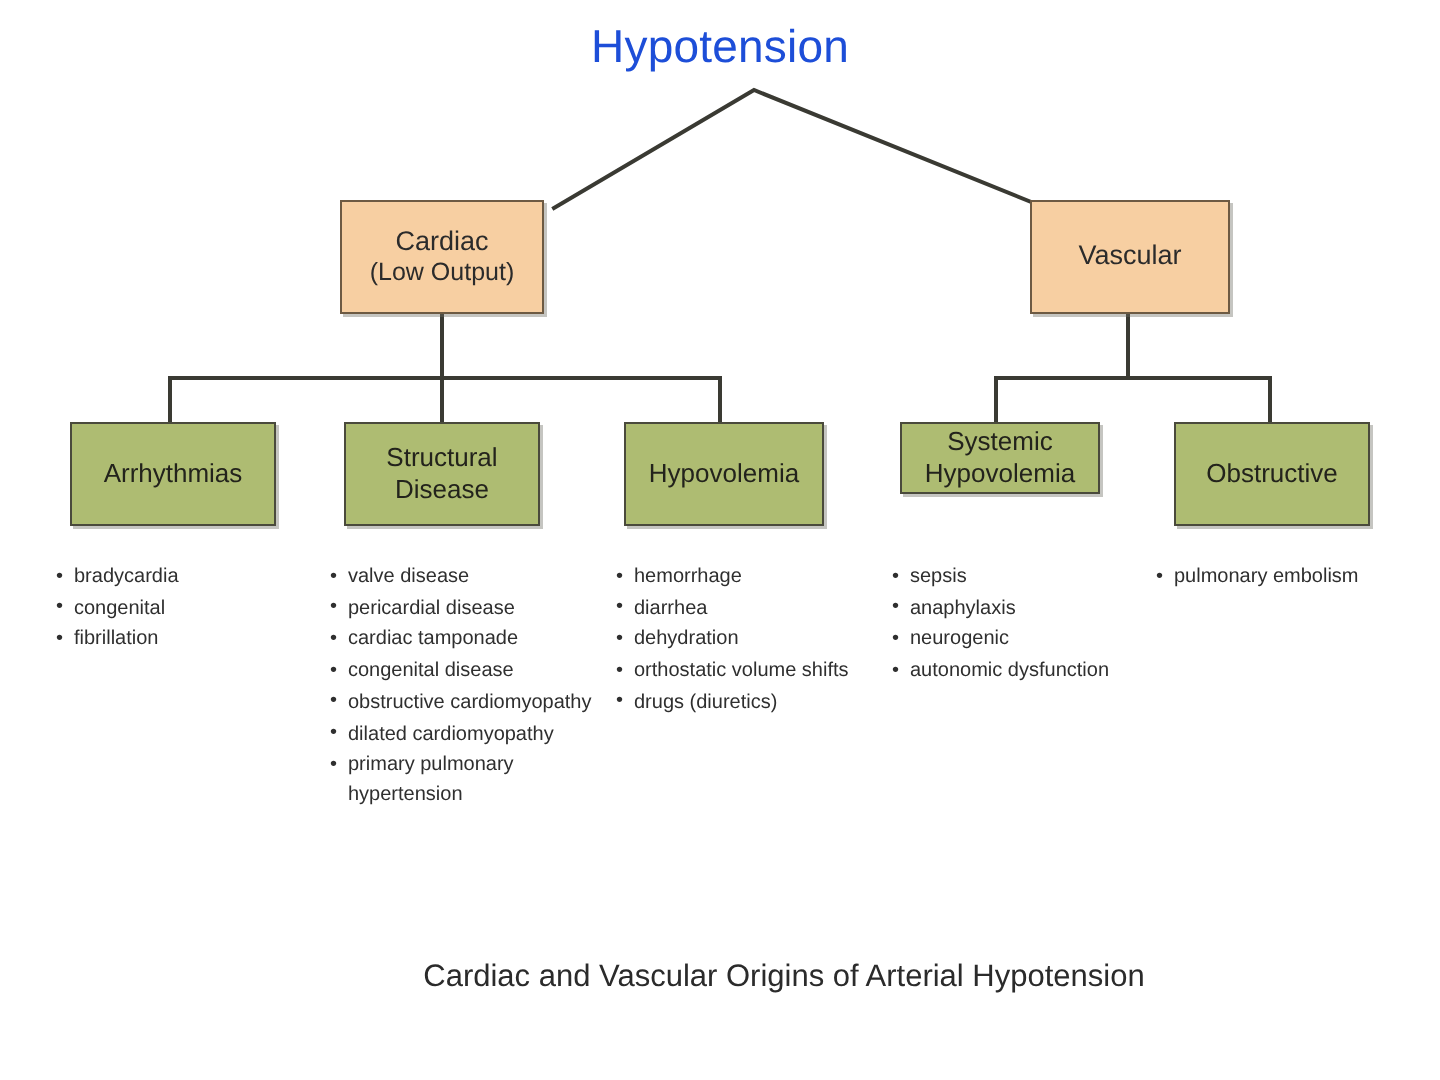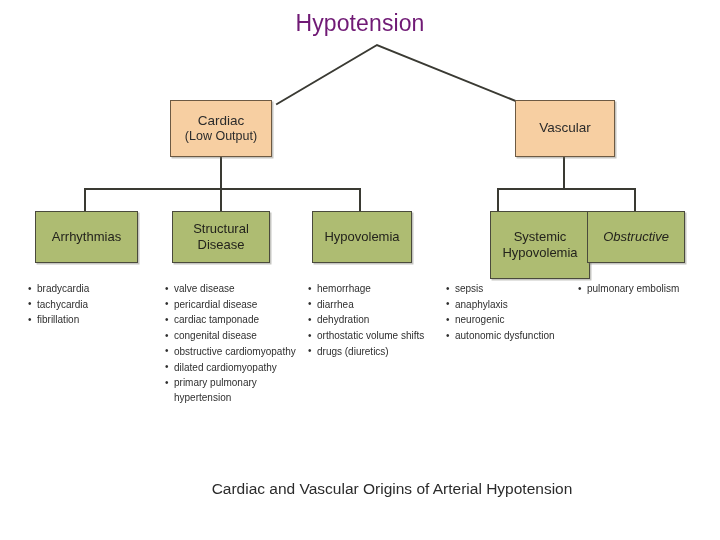--- a/index.html
+++ b/index.html
@@ -20,21 +20,21 @@
 
   
   .diagram-title {
     position: absolute;
     left: 0;
     top: 10px;
     width: 720px;
     text-align: center;
     font-size: 23px;
     letter-spacing: 0.1px;
-    color: #701a75;
+    color: #1d4ed8;
   }
   .diagram-caption {
     position: absolute;
     left: 0;
     top: 480px;
     width: 720px;
     text-align: center;
     font-size: 15.5px;
     color: #2b2b2b;
     margin-left: 32px;
@@ -144,35 +144,35 @@
     <span>
       <span class="node-label">Structural</span>
       <span class="node-label">Disease</span>
     </span>
   </div>
 
   <div class="node node-secondary" style="left:312px; top:211px; width:100px; height:52px;">
     <span class="node-label">Hypovolemia</span>
   </div>
 
-  <div class="node node-secondary" style="left:450px; top:211px; width:100px; height:68px;margin-left:40px;">
+  <div class="node node-secondary" style="left:450px; top:211px; width:100px; height:36px;">
     <span>
       <span class="node-label">Systemic</span>
       <span class="node-label">Hypovolemia</span>
     </span>
   </div>
 
-  <div class="node node-secondary" style="left:587px; top:211px; width:98px; height:52px;font-style:italic;">
+  <div class="node node-secondary" style="left:587px; top:211px; width:98px; height:52px;">
     <span class="node-label">Obstructive</span>
   </div>
 
   <div class="bullet-list" style="left:28px;  top:281px; width:125px;">
     <ul>
         <li>bradycardia</li>
-        <li>tachycardia</li>
+        <li>congenital</li>
         <li>fibrillation</li>
       </ul>
   </div>
 
   <div class="bullet-list" style="left:165px; top:281px; width:140px;">
     <ul>
         <li>valve disease</li>
         <li>pericardial disease</li>
         <li>cardiac tamponade</li>
         <li>congenital disease</li>

